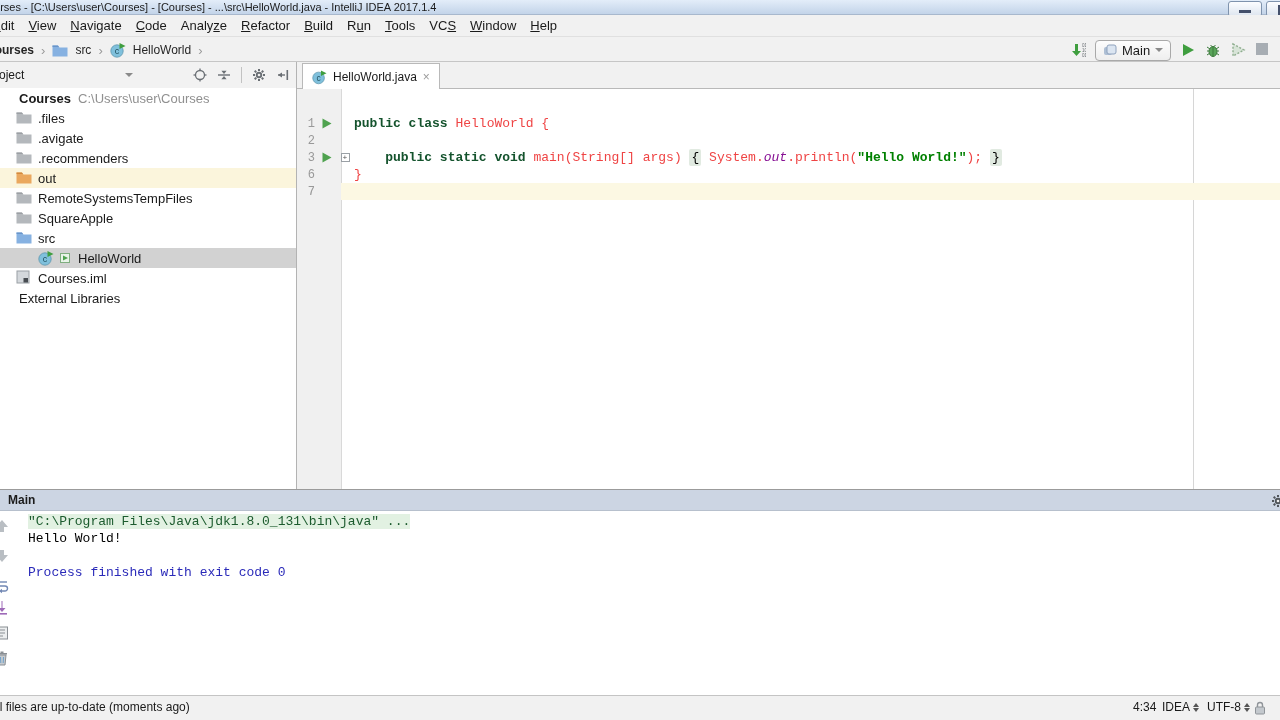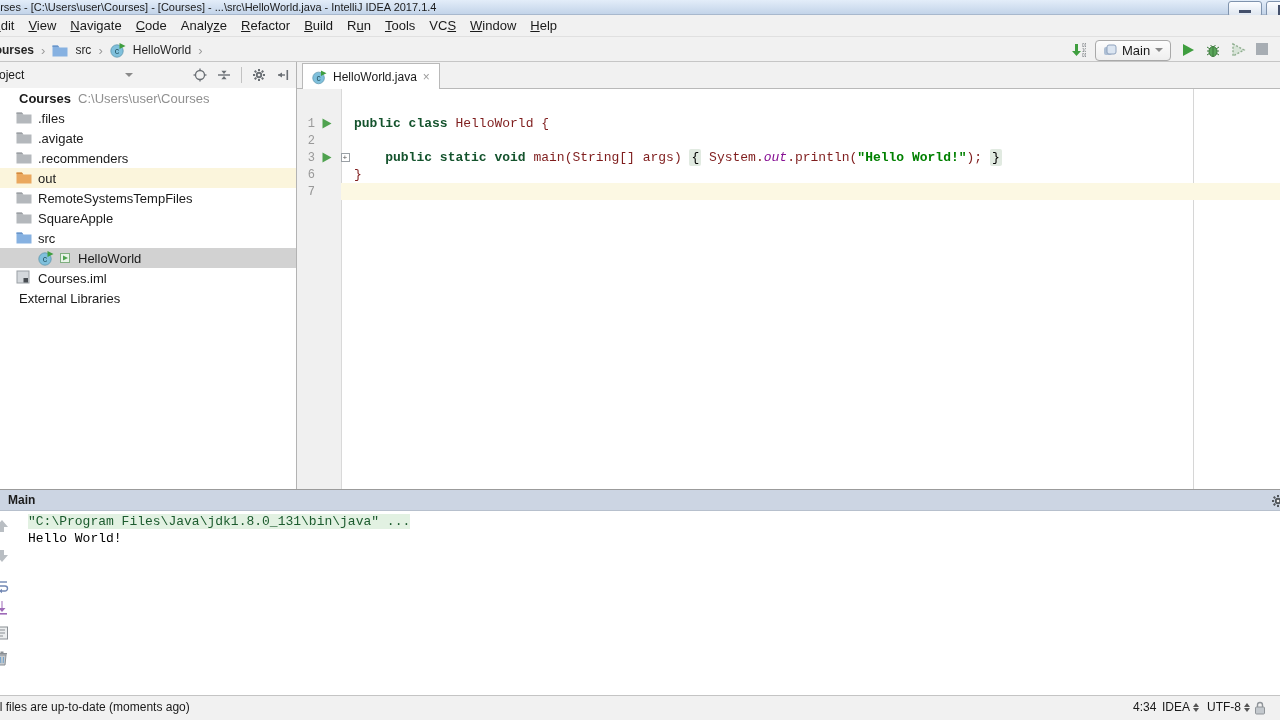--- a/index.html
+++ b/index.html
@@ -70,21 +70,21 @@
   .cl{height:17px;display:flex;position:relative;}
   .cl .gut{width:57px;flex:none;display:flex;align-items:center;}
   .lnum{width:18px;text-align:right;font:12px "Liberation Mono",monospace;color:#999;}
   .gslot{width:22px;display:flex;justify-content:center;align-items:center;}
   .fslot{width:16px;display:flex;justify-content:center;align-items:center;}
   .fold-box{width:9px;height:9px;border:1px solid #9aa0a5;background:#fff;font:8px/8px "Liberation Mono",monospace;
     color:#555;text-align:center;box-sizing:border-box;}
   .ctext{flex:1;font:13px/17px "Liberation Mono",monospace;white-space:pre;color:#000;}
   .cl.caret{background:linear-gradient(to right,transparent 44px,#fcf8e3 44px);z-index:1;}
   .tk-kw{color:#14532d;font-weight:bold;}
-  .tk-pl{color:#7f1d1d;}
+  .tk-pl{color:#ef4444;}
   .tk-field{color:#871094;font-style:italic;}
   .tk-str{color:#008000;font-weight:bold;}
   .tk-fold{background:#e1eae1;border-radius:2px;padding:1px 2px;}
 
   
   #run-header{position:absolute;left:20px;top:489px;width:1305px;height:22px;background:#ccd5e3;
     border-top:1px solid #9b9b9b;border-bottom:1px solid #b7c0cd;box-sizing:border-box;}
   #run-title{position:absolute;left:33px;top:0;font-size:12px;line-height:20px;color:#1b1b1b;font-weight:bold;}
   #run-gear{position:absolute;left:1296px;top:4px;width:13px;height:13px;}
   #run-body{position:absolute;left:20px;top:511px;width:1305px;height:184px;background:#fff;}
@@ -460,20 +460,21 @@
           <path d="M4 5 h8 l-1 10 h-6 z" fill="#c7cbcf" stroke="#8a8f94"></path>
           <rect x="3" y="3" width="10" height="1.6" fill="#8a8f94"></rect>
           <rect x="6.5" y="1.5" width="3" height="1.6" fill="#8a8f94"></rect>
           <line x1="6.5" y1="7" x2="6.8" y2="13" stroke="#6fa0c8"></line>
           <line x1="9.5" y1="7" x2="9.2" y2="13" stroke="#6fa0c8"></line>
         </svg></span>
     <div id="console">
         <pre class="cl-cmd"><span>"C:\Program Files\Java\jdk1.8.0_131\bin\java" ...</span></pre>
         <pre class="cl-out"><span>Hello World!</span></pre>
         <pre class="cl-out">&nbsp;</pre>
+        <pre class="cl-sys"><span>Process finished with exit code 0</span></pre>
       </div>
   </div>
 
   <div id="statusbar">
     <span id="status-msg">All files are up-to-date (moments ago)</span>
     <span class="st-item" id="st-caret">
       <span>4:34</span>
       </span>
     <span class="st-item" id="st-crlf">
       <span>IDEA</span>

